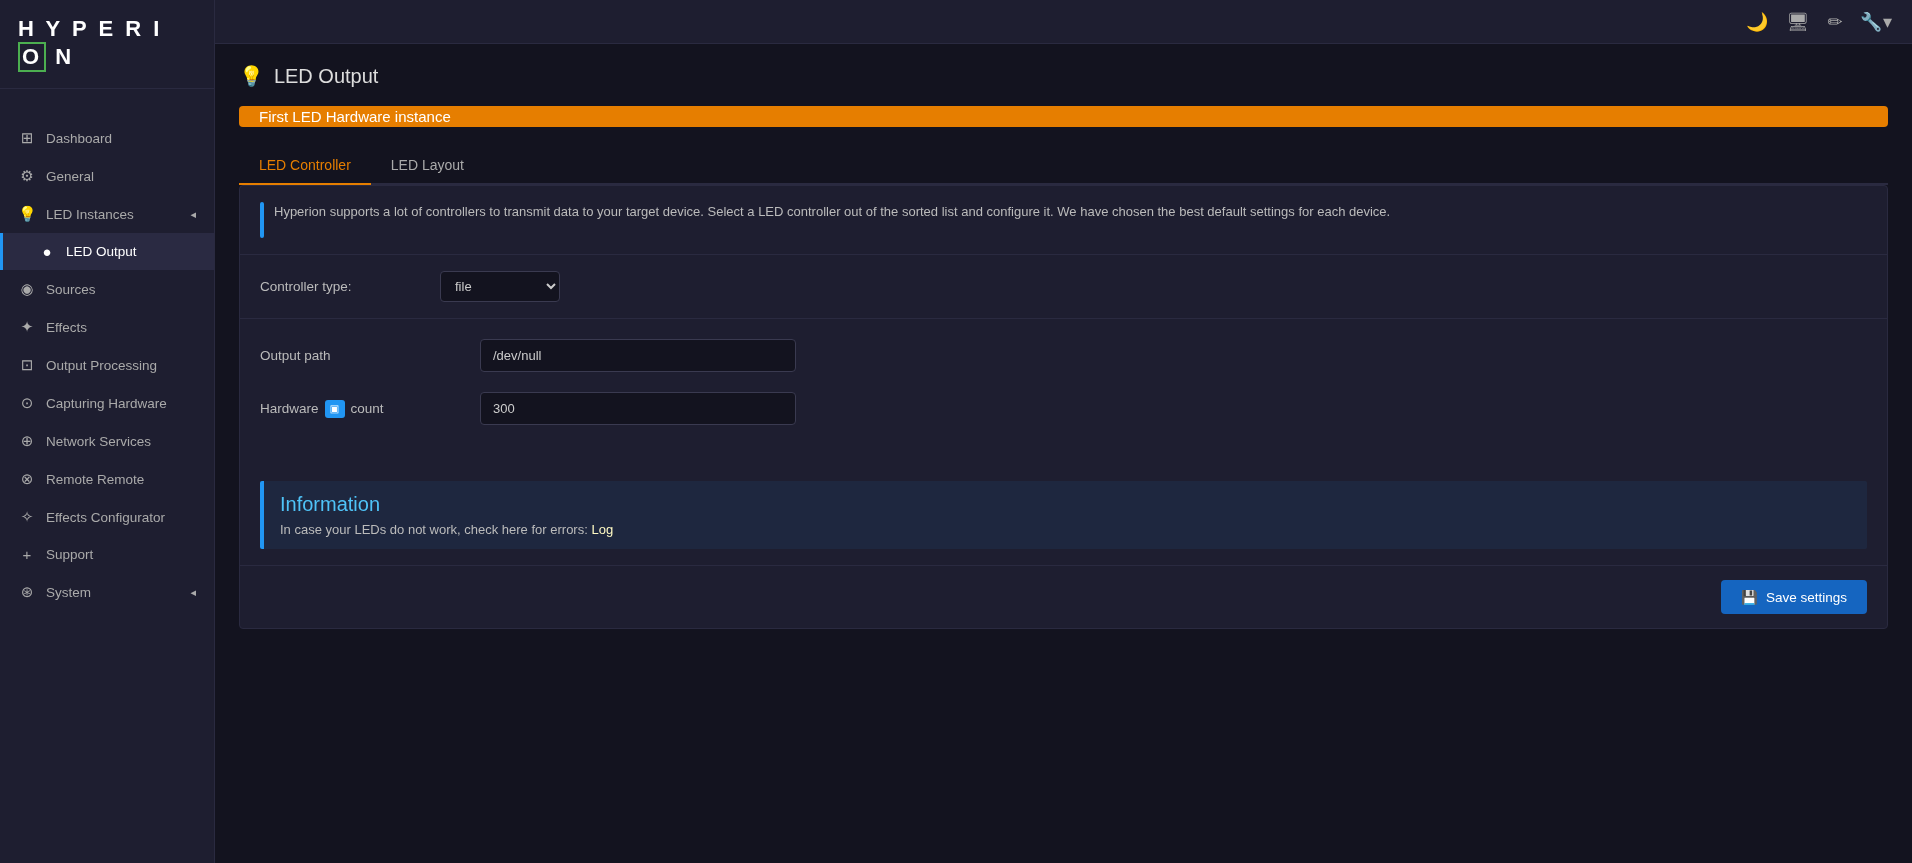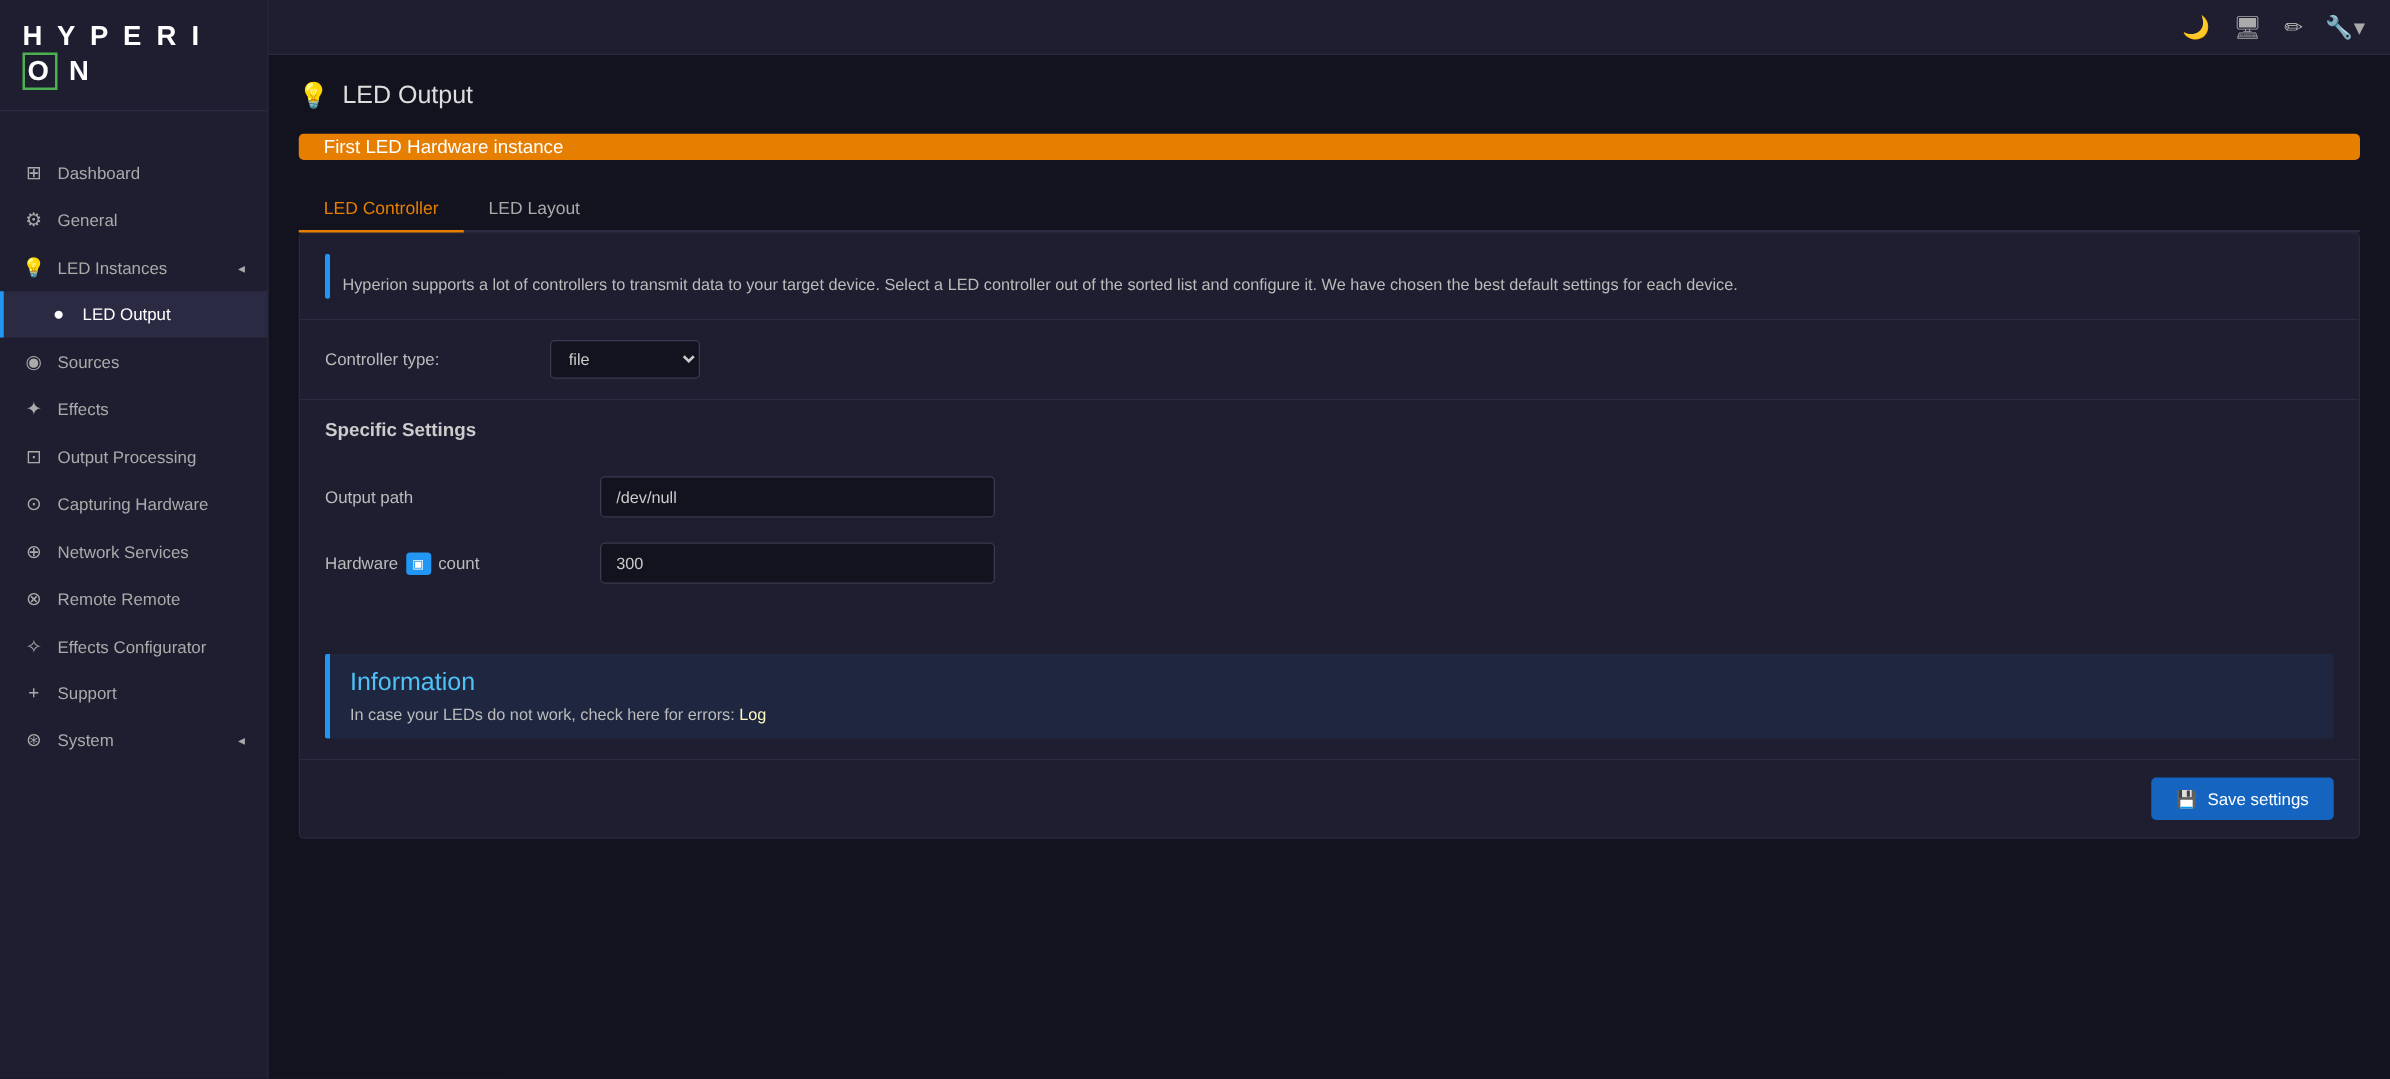--- a/index.html
+++ b/index.html
@@ -122,21 +122,21 @@
     .content-area {
       background: #1e1e30;
       border: 1px solid #2a2a40;
       border-radius: 4px;
       padding: 0;
       margin-top: 0;
     }
 
     .info-block {
       display: flex;
-      align-items: flex-end;
+      align-items: flex-start;
       gap: 10px;
       padding: 16px 20px;
       border-bottom: 1px solid #2a2a40;
     }
     .info-block-bar {
       width: 4px;
       background: #2196f3;
       min-height: 36px;
       border-radius: 2px;
       flex-shrink: 0;
@@ -364,21 +364,20 @@
         <option value="philipshue">philipshue</option>
         <option value="nanoleaf">nanoleaf</option>
         <option value="razer">razer</option>
         <option value="atmo">atmo</option>
         <option value="dmx">dmx</option>
         <option value="kodi">kodi</option>
         <option value="network">network</option>
       </select>
     </div>
 
-    <div class="specific-settings-title">Specific Settings</div>
 
     <div class="form-section">
 
       <div class="form-group">
         <label class="form-label">Output path</label>
         <input type="text" class="form-control" value="/dev/null" style="">
       </div>
 
       <div class="form-group">
         <div class="form-label hardware-count-label">

